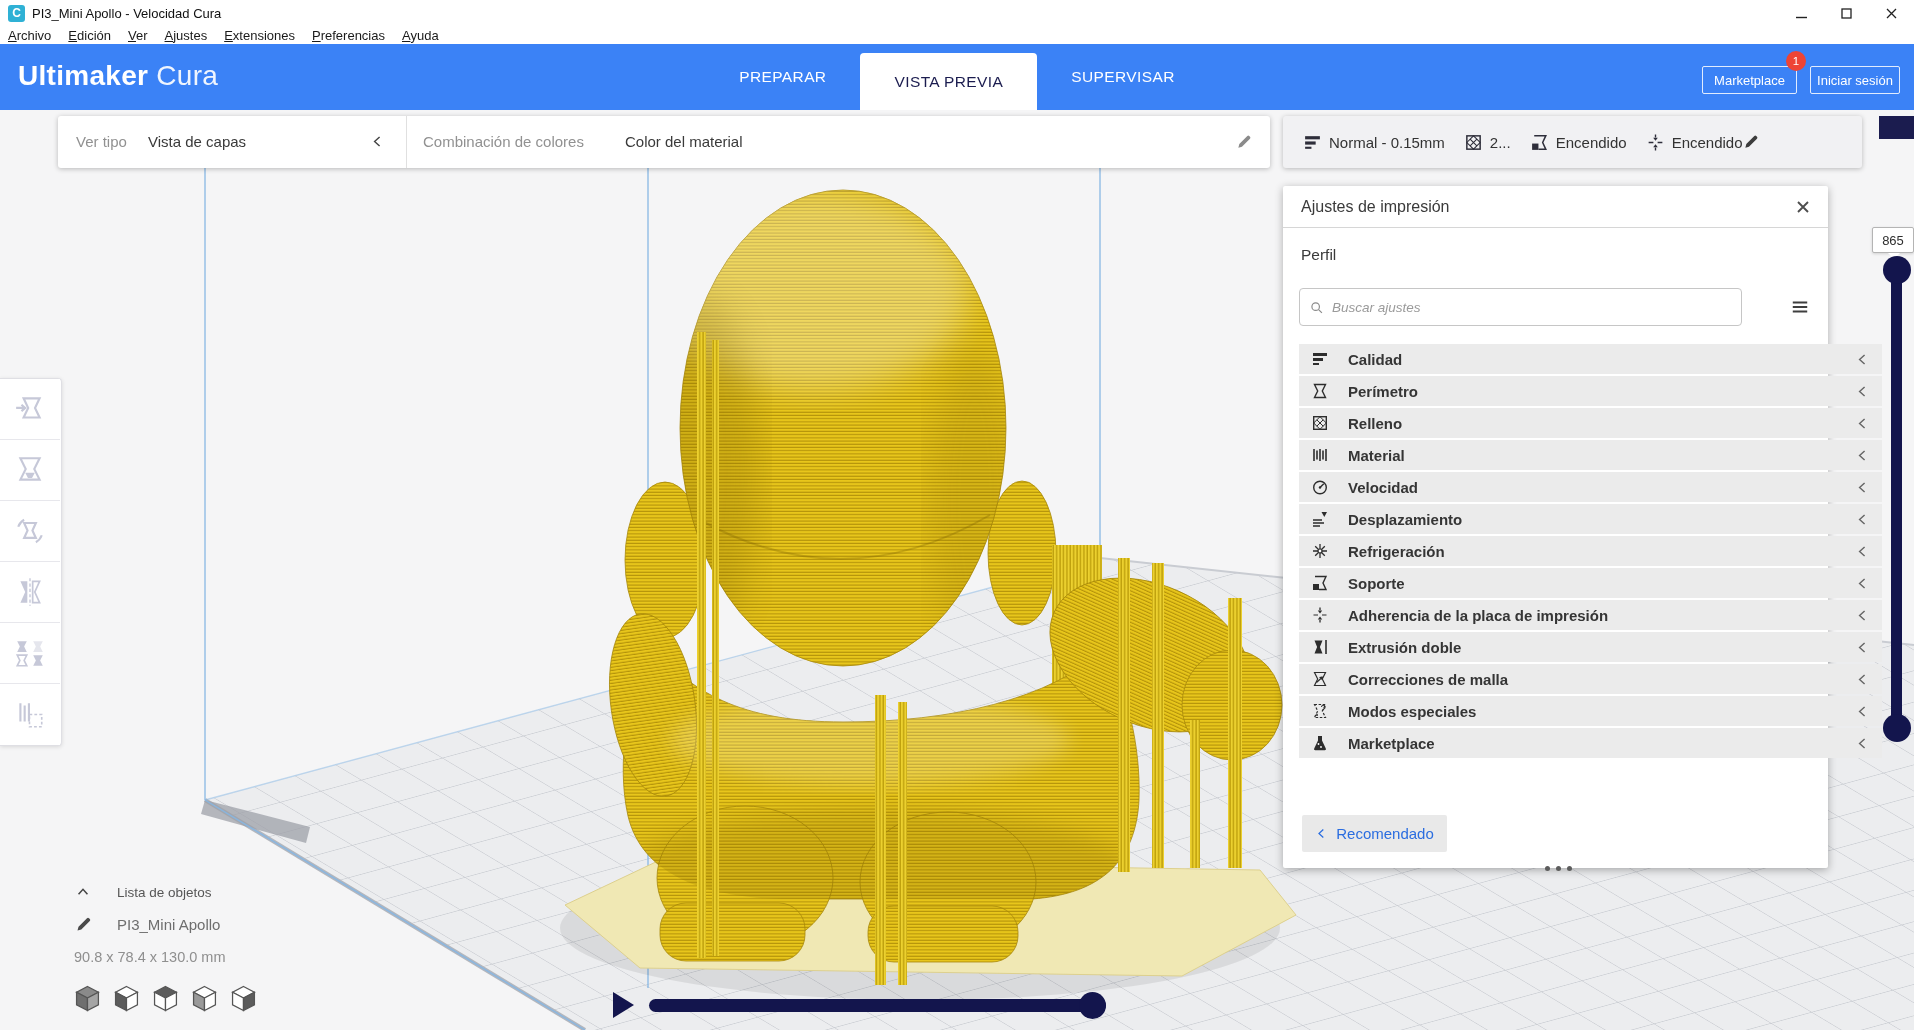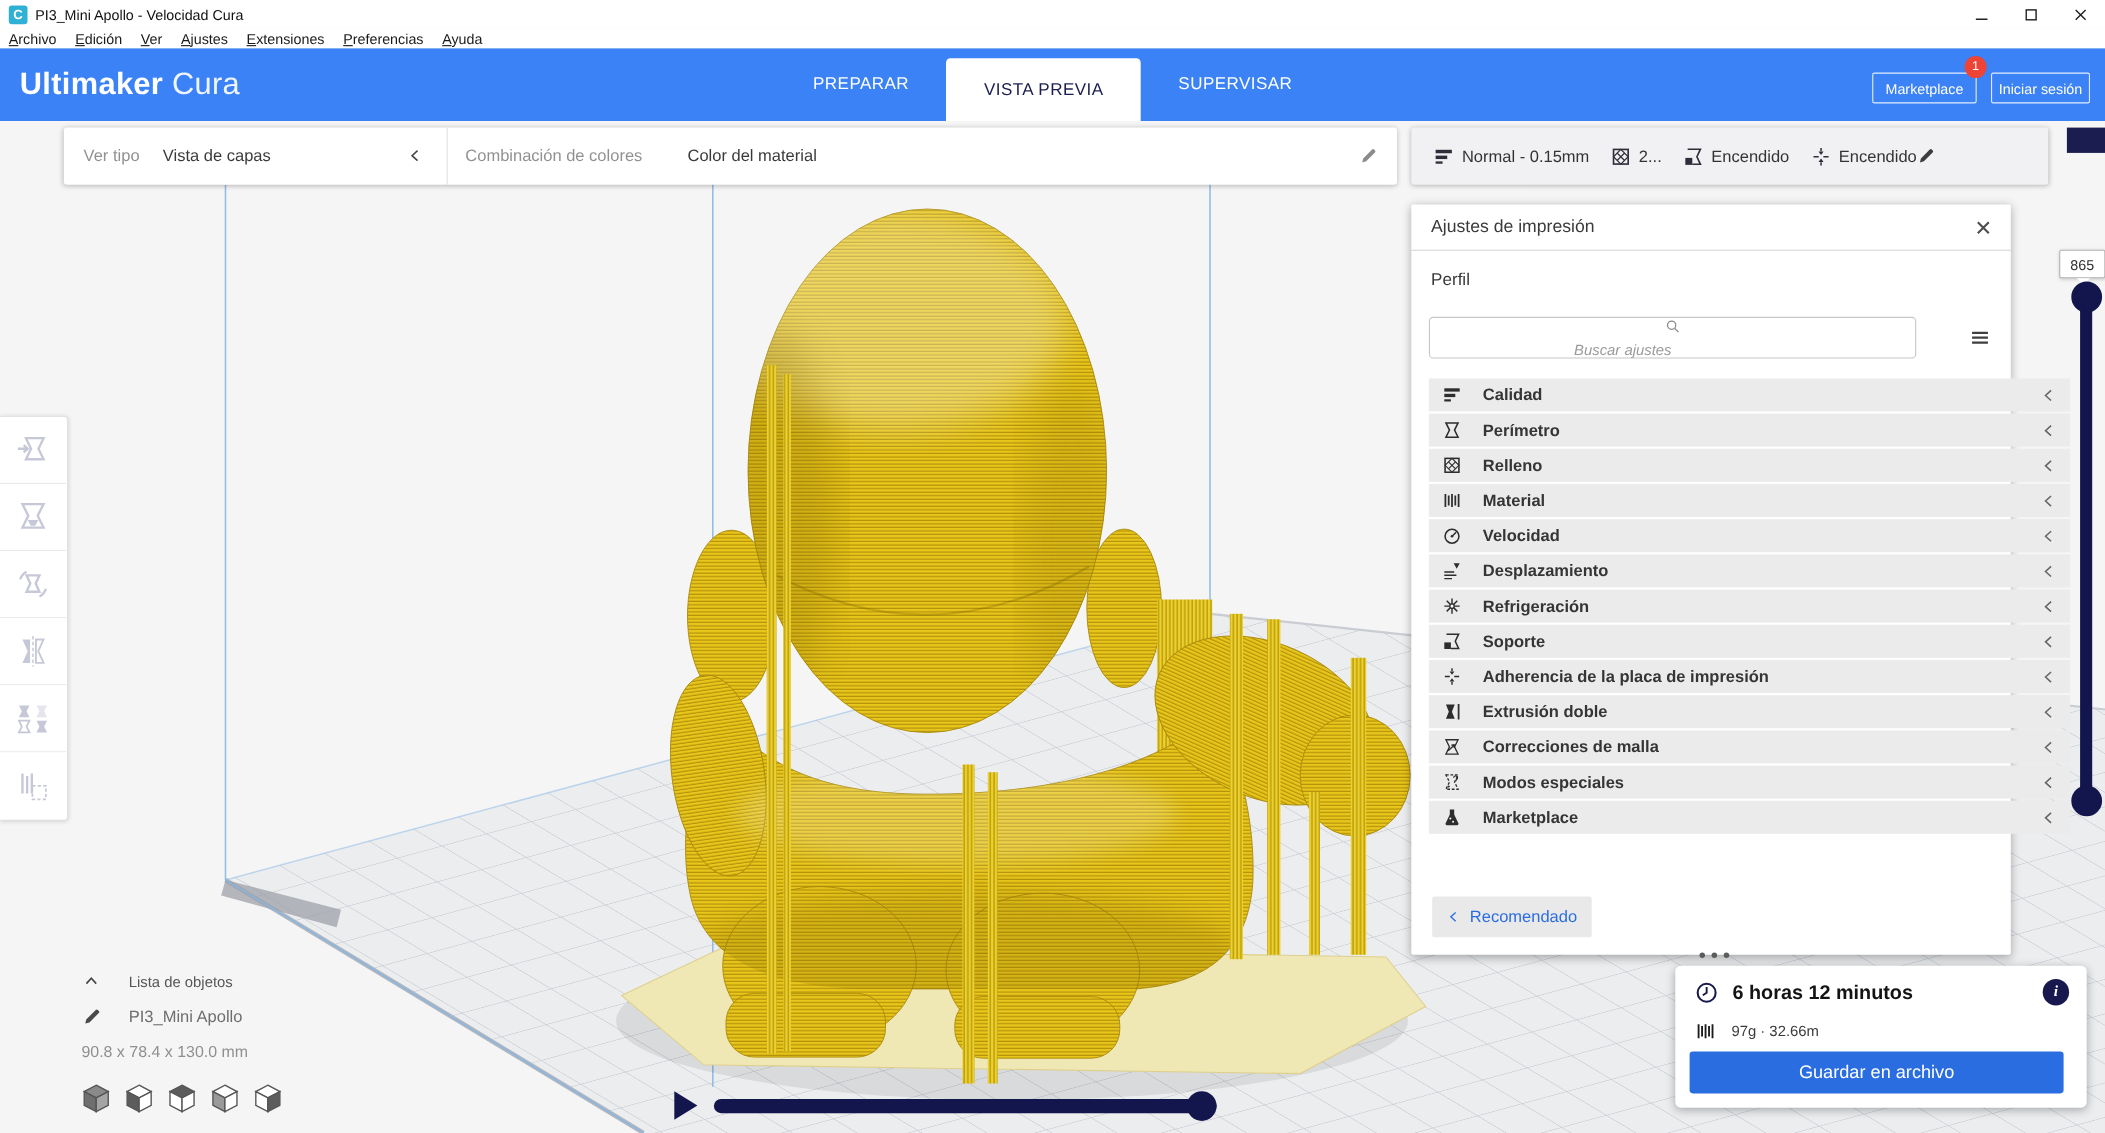--- a/index.html
+++ b/index.html
@@ -61,21 +61,21 @@
   .panel-hd .t{font-size:16px;color:#3a3a3a;}
   .panel-close{margin-left:auto;width:18px;height:18px;color:#4e4e4e;}
   .profile-lbl{position:absolute;left:18px;top:60px;font-size:15.5px;color:#3a3a3a;}
   .profile-dd{position:absolute;left:118px;top:52px;right:16px;height:38px;border:1px solid #c6c6c6;
               border-radius:4px;background:#fff;display:flex;align-items:center;padding:0 12px;}
   .profile-dd .pv{font-size:14px;font-weight:700;color:#3a3a3a;}
   .profile-dd .pd{font-size:13.5px;color:#bcbcbc;margin-left:6px;}
   .profile-dd .star{margin-left:auto;width:18px;height:18px;color:#3f3f3f;}
   .profile-dd .chev{margin-left:14px;width:15px;height:15px;color:#444;}
   .search-box{position:absolute;left:16px;top:102px;width:443px;height:38px;border:1px solid #c6c6c6;
-              border-radius:4px;background:#fff;display:flex;align-items:center;padding:0 9px;gap:6px;flex-direction:column;}
+              border-radius:4px;background:#fff;display:flex;align-items:center;padding:0 9px;gap:6px;}
   .search-box .icon{width:15px;height:15px;color:#8a8a8a;flex:none;}
   .search-box input{border:none;outline:none;flex:1;font-size:13.5px;font-style:italic;
                     color:#555;font-family:"Liberation Sans",sans-serif;background:transparent;}
   .search-box input::placeholder{color:#9a9a9a;}
   .hamburger{position:absolute;right:18px;top:111px;width:20px;height:20px;color:#3f3f3f;}
   .cat-list{position:absolute;left:16px;top:158px;width:583px;}
   .cat-row{height:30px;margin-bottom:2px;background:#ebebeb;display:flex;align-items:center;
            padding:0 12px 0 12px;}
   .cat-row .icon{width:18px;height:18px;color:#2d2d2d;flex:none;}
   .cat-row .cl{margin-left:19px;font-size:15px;font-weight:700;color:#353535;}
@@ -570,41 +570,20 @@
         </span>
       <span>Recomendado</span>
     </button>
   </div>
   <div class="abs panel-dots">
     <i></i>
       <i></i>
       <i></i>
   </div>
 
-  <div class="abs action-panel">
-    <div class="ap-row1">
-      <span class="icon">
-          <svg viewBox="0 0 18 18">
-            <circle cx="9" cy="9" r="7" fill="none" stroke="currentColor" stroke-width="1.6"></circle>
-            <path d="M9 4.5 V9 L6 11" fill="none" stroke="currentColor" stroke-width="1.5"></path>
-          </svg>
-        </span>
-      <span class="ap-time">6 horas 12 minutos</span>
-    </div>
-    <div class="info-badge">i</div>
-    <div class="ap-row2">
-      <span class="icon">
-          <svg viewBox="0 0 18 18">
-            <path d="M3 3 V15 M6 4.5 V13.5 M9 3 V15 M12 4.5 V13.5 M15 3 V15" stroke="currentColor" stroke-width="1.6" fill="none"></path>
-          </svg>
-        </span>
-      <span class="ap-mat">97g · 32.66m</span>
-    </div>
-    <button class="save-btn">Guardar en archivo</button>
-  </div>
 
   <div class="abs layer-tip">865</div>
   <div class="abs layer-tip-notch"></div>
   <div class="abs layer-track"></div>
   <div class="abs layer-handle" style="left:1883px;top:256px;"></div>
   <div class="abs layer-handle" style="left:1883px;top:714px;"></div>
 
   <div class="abs play-btn"></div>
   <div class="abs play-track"></div>
   <div class="abs play-knob"></div>

